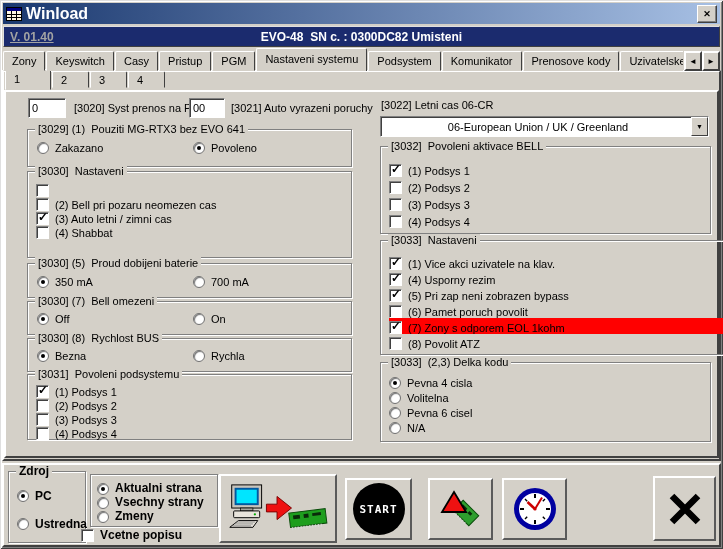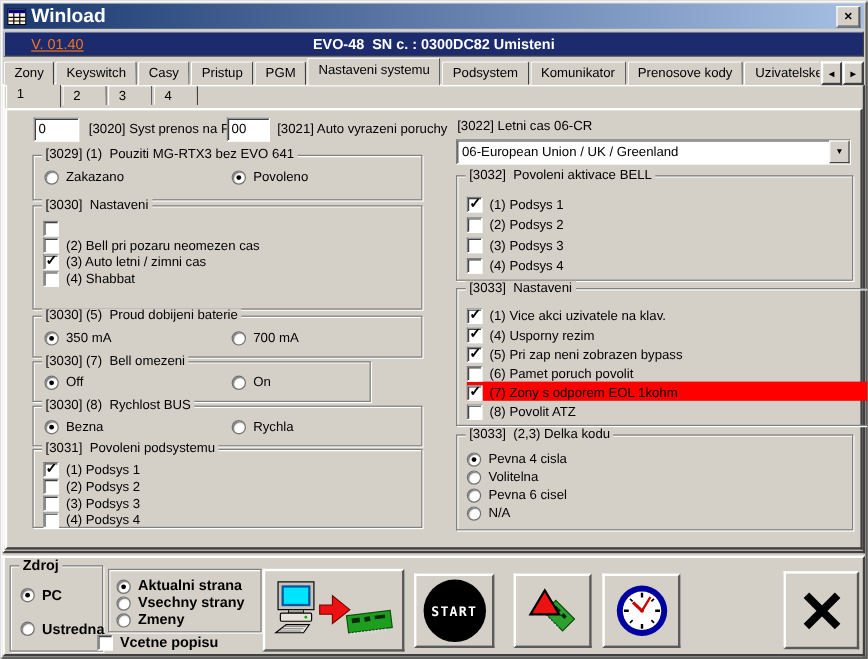--- a/index.html
+++ b/index.html
@@ -10,21 +10,21 @@
   .titlebar{position:absolute;left:3px;top:3px;width:717px;height:21px;
             background:linear-gradient(90deg,#1a386f,#a7c0e4);display:flex;align-items:center;padding:0 3px;gap:4px;box-sizing:border-box;}
   .title-text{color:#fff;font-weight:bold;font-size:16px;white-space:pre;}
   .tb-close{margin-left:auto;width:18px;height:16px;background:#d4d0c8;
             border:1px solid;border-color:#fff #404040 #404040 #fff;box-shadow:inset -1px -1px 0 #808080;
             display:grid;place-items:center;font-size:9px;font-weight:bold;cursor:default;}
   
   .infobar{position:absolute;left:3px;top:26px;width:717px;height:21px;background:#1b2b6e;
            border:1px solid;border-color:#dfdfdf #404040 #404040 #dfdfdf;box-sizing:border-box;
            display:flex;align-items:center;}
-  .version{position:absolute;left:22px;color:#f97316;font-weight:normal;font-size:12px;text-decoration:underline;white-space:pre;}
+  .version{position:absolute;left:6px;color:#a3a3a3;font-weight:bold;font-size:12px;text-decoration:underline;white-space:pre;}
   .sys-title{margin:0 auto;color:#fff;font-weight:bold;font-size:12px;white-space:pre;}
   
   .tabs{position:absolute;left:3px;top:48px;width:680px;height:23px;display:flex;align-items:flex-end;overflow:hidden;z-index:4;}
   .tab{flex:0 0 auto;height:18px;line-height:18px;padding:0 8px;background:#d4d0c8;margin-right:1px;
        border:1px solid;border-color:#fff #404040 #d4d0c8 #fff;border-radius:2px 2px 0 0;white-space:pre;position:relative;}
   .tab.active{height:22px;line-height:21px;z-index:5;margin-bottom:-1px;}
   .tab-arrows{position:absolute;right:3px;top:51px;display:flex;z-index:6;}
   .tarr{width:18px;height:20px;background:#d4d0c8;border:2px solid;border-color:#fff #404040 #404040 #fff;
         display:grid;place-items:center;font-size:8px;box-sizing:border-box;}
   
@@ -50,21 +50,21 @@
   .crow .lbl{white-space:pre;}
   .crow.hl{background:#ff0000;}
   .box{flex:0 0 auto;width:13px;height:13px;background:#fff;border:1px solid;border-color:#808080 #fff #fff #808080;
        box-shadow:inset 1px 1px 0 #404040;position:relative;box-sizing:border-box;}
   .box.on::after{content:"✓";position:absolute;left:1px;top:-3px;font-weight:bold;font-size:12px;color:#000;}
   .rad{flex:0 0 auto;width:12px;height:12px;border-radius:50%;background:#fff;border:1px solid #707070;
        box-shadow:inset 1px 1px 1px rgba(60,60,60,.7);box-sizing:border-box;}
   .rad.on::after{content:"";display:block;width:4px;height:4px;border-radius:50%;background:#000;margin:3px 0 0 3px;}
   .opt{position:absolute;display:flex;align-items:center;gap:6px;}
   .dd{position:absolute;z-index:5;background:#fff;border:1px solid;border-color:#808080 #fff #fff #808080;
-      box-shadow:inset 1px 1px 0 #404040;display:flex;align-items:center;box-sizing:border-box;}
+      box-shadow:inset 1px 1px 0 #404040;display:flex;align-items:center;box-sizing:border-box;text-align:center;}
   .dd .txt{flex:1;padding-left:4px;white-space:pre;overflow:hidden;}
   .dd .btn{width:17px;align-self:stretch;background:#d4d0c8;border:1px solid;border-color:#fff #404040 #404040 #fff;
            display:grid;place-items:center;font-size:7px;box-sizing:border-box;}
   .b{font-weight:bold;font-size:12px;}
   .bigbtn{position:absolute;z-index:5;background:#d4d0c8;border:2px solid;border-color:#fff #5a5a5a #5a5a5a #fff;
           display:grid;place-items:center;box-sizing:border-box;cursor:default;}
   .startc{width:52px;height:52px;border-radius:50%;background:#000000;display:grid;place-items:center;
           color:#fff;font:bold 11px "DejaVu Sans Mono",monospace;letter-spacing:1px;}
 </style>
 </head>
@@ -170,21 +170,21 @@
     <span class="opt" style="left:9px;top:12px;">
       <span class="rad on"></span>
       <span class="lbl">350 mA</span>
     </span>
     <span class="opt" style="left:165px;top:12px;">
       <span class="rad"></span>
       <span class="lbl">700 mA</span>
     </span>
   </div>
 
-  <div class="gb" style="left:27px;top:301px;width:282px;height:34px;">
+  <div class="gb" style="left:27px;top:301px;width:325px;height:34px;">
     <span class="lg">[3030] (7)  Bell omezeni</span>
     <span class="opt" style="left:9px;top:11px;">
       <span class="rad on"></span>
       <span class="lbl">Off</span>
     </span>
     <span class="opt" style="left:165px;top:11px;">
       <span class="rad"></span>
       <span class="lbl">On</span>
     </span>
   </div>

